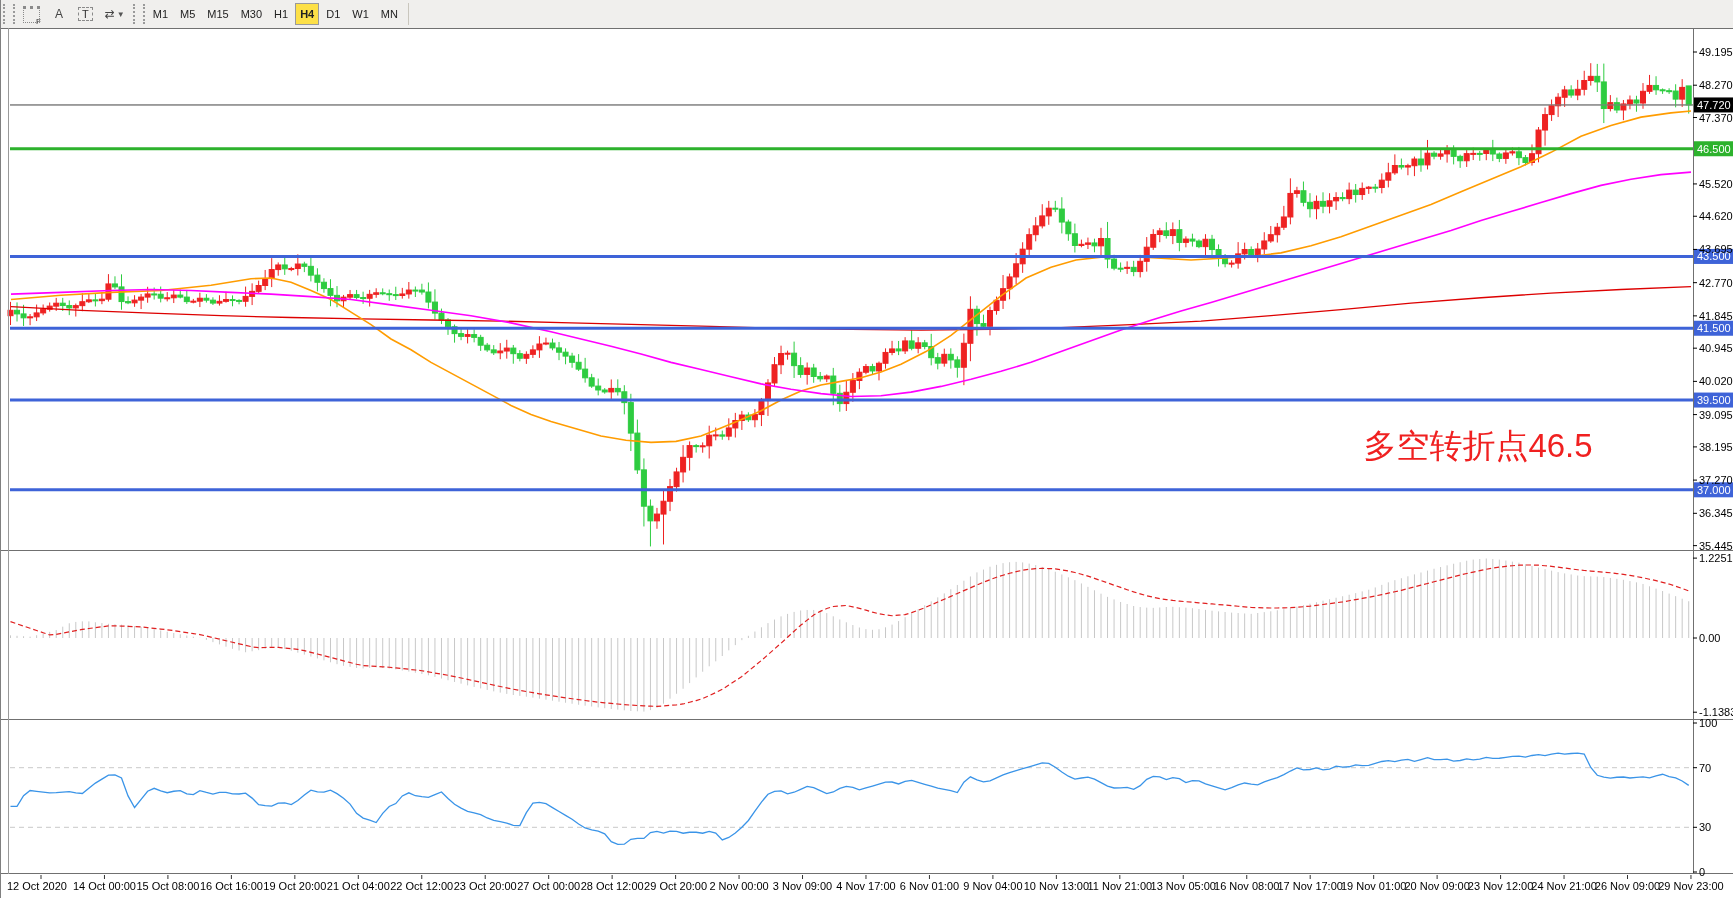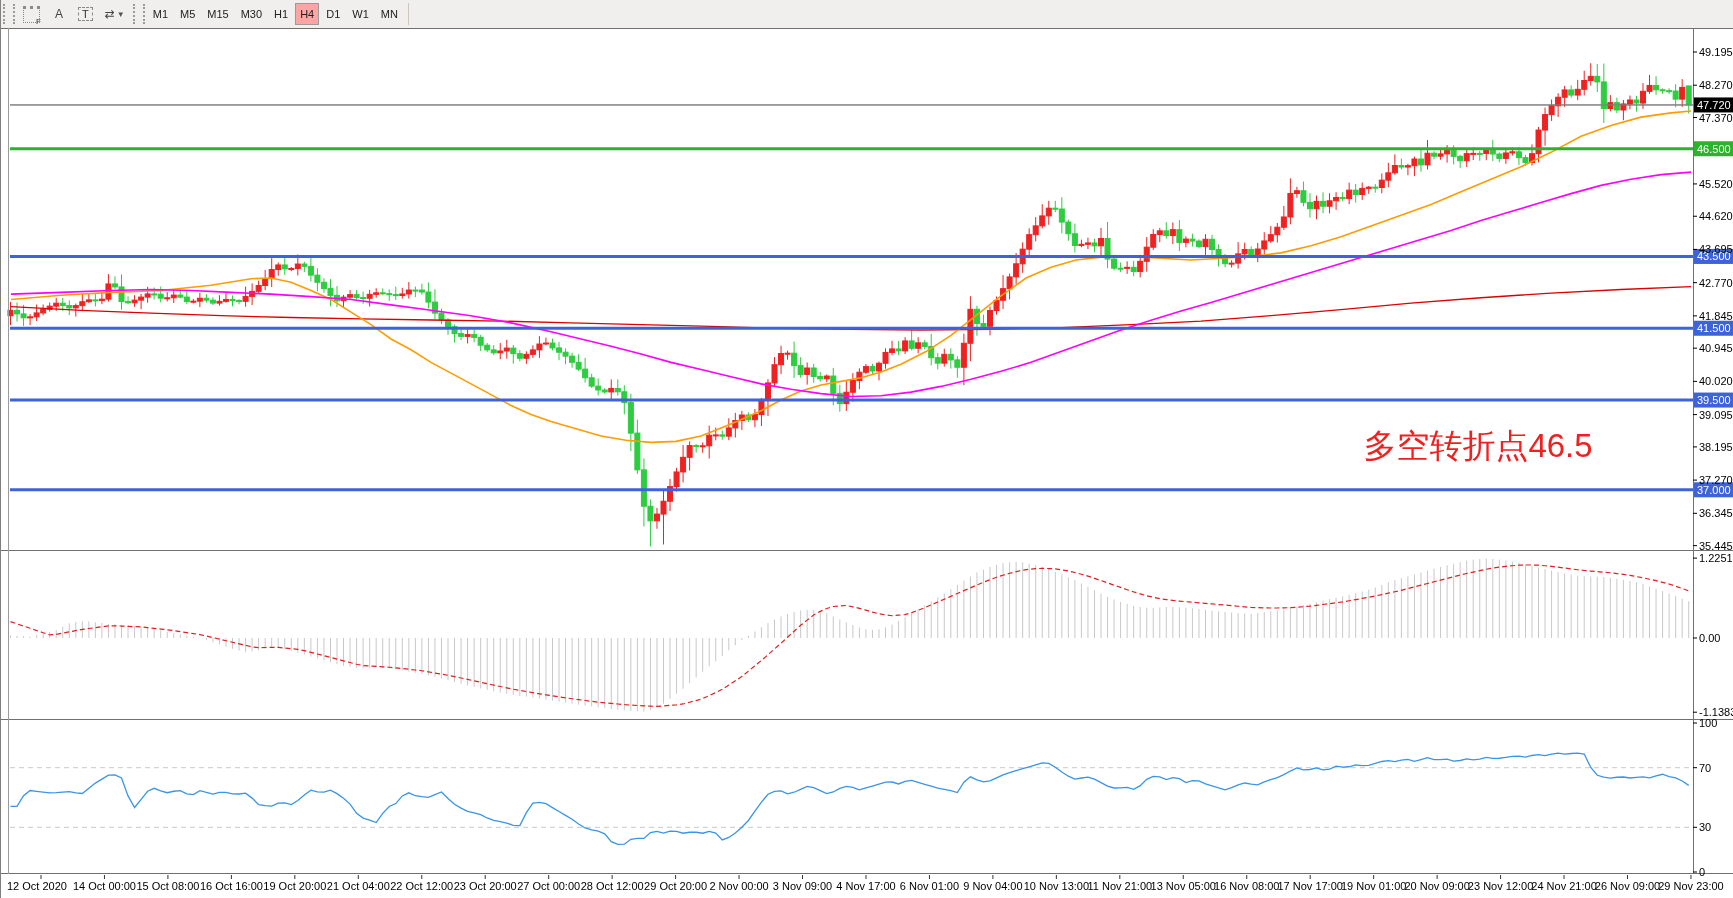--- a/index.html
+++ b/index.html
@@ -2,21 +2,21 @@
 <html><head>
 <meta charset="utf-8">
 <style>
   html,body{margin:0;padding:0;background:#d4d0c8;font-family:"Liberation Sans","DejaVu Sans",sans-serif;}
   #app{position:relative;width:1733px;height:898px;background:#ffffff;overflow:hidden;border-left:1px solid #808080;}
   
   #toolbar{position:absolute;left:0;top:0;width:1733px;height:28px;background:#f0efed;border-bottom:1px solid #b9b6ad;display:flex;align-items:center;}
   .tb-handle{width:8px;height:20px;margin:0 2px;border-left:2px dotted #9a9a9a;border-right:2px dotted #9a9a9a;}
   .tbtn{height:22px;min-width:24px;padding:0 4px;margin:0 1px;display:flex;align-items:center;justify-content:center;
         font-size:11px;color:#222;background:transparent;border:1px solid transparent;cursor:pointer;box-sizing:border-box;}
-  .tbtn.active{background:#fca5a5;border:1px solid #9a9a9a;}
+  .tbtn.active{background:#fde047;border:1px solid #9a9a9a;font-weight:bold;}
   .tb-sep{width:1px;height:22px;background:#c9c6bd;margin:0 4px;}
   .icon-glyph{font-size:12px;color:#444;line-height:1;}
   .gridF{position:relative;width:15px;height:13px;border:1px dotted #8a8a8a;border-top-width:3px;border-style:dotted;}
   .gridF span{position:absolute;right:-2px;bottom:-4px;font-size:8px;color:#333;}
   .tT{border:1px dashed #8a8a8a;padding:0 3px;font-size:11px;color:#333;}
   .caret{font-size:8px;color:#555;margin-left:2px;}
   
   .pane-label{position:absolute;font-size:11px;color:#000;white-space:pre;}
   #symbol-title{left:10px;top:33px;font-weight:700;}
   .tri{display:inline-block;font-size:8px;transform:scaleX(1.3);margin-right:4px;color:#000;}

